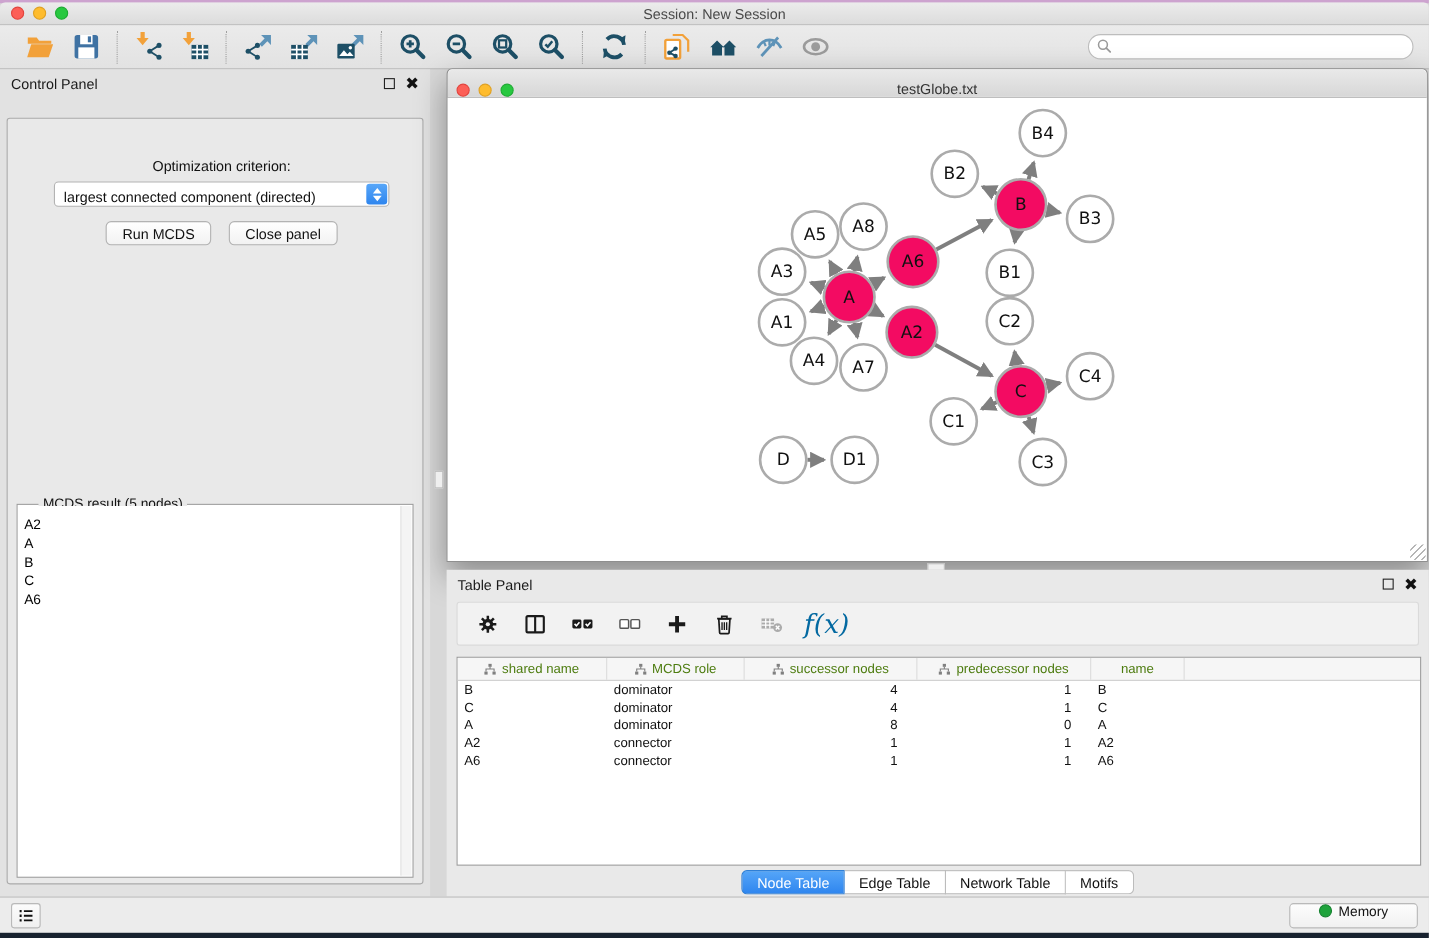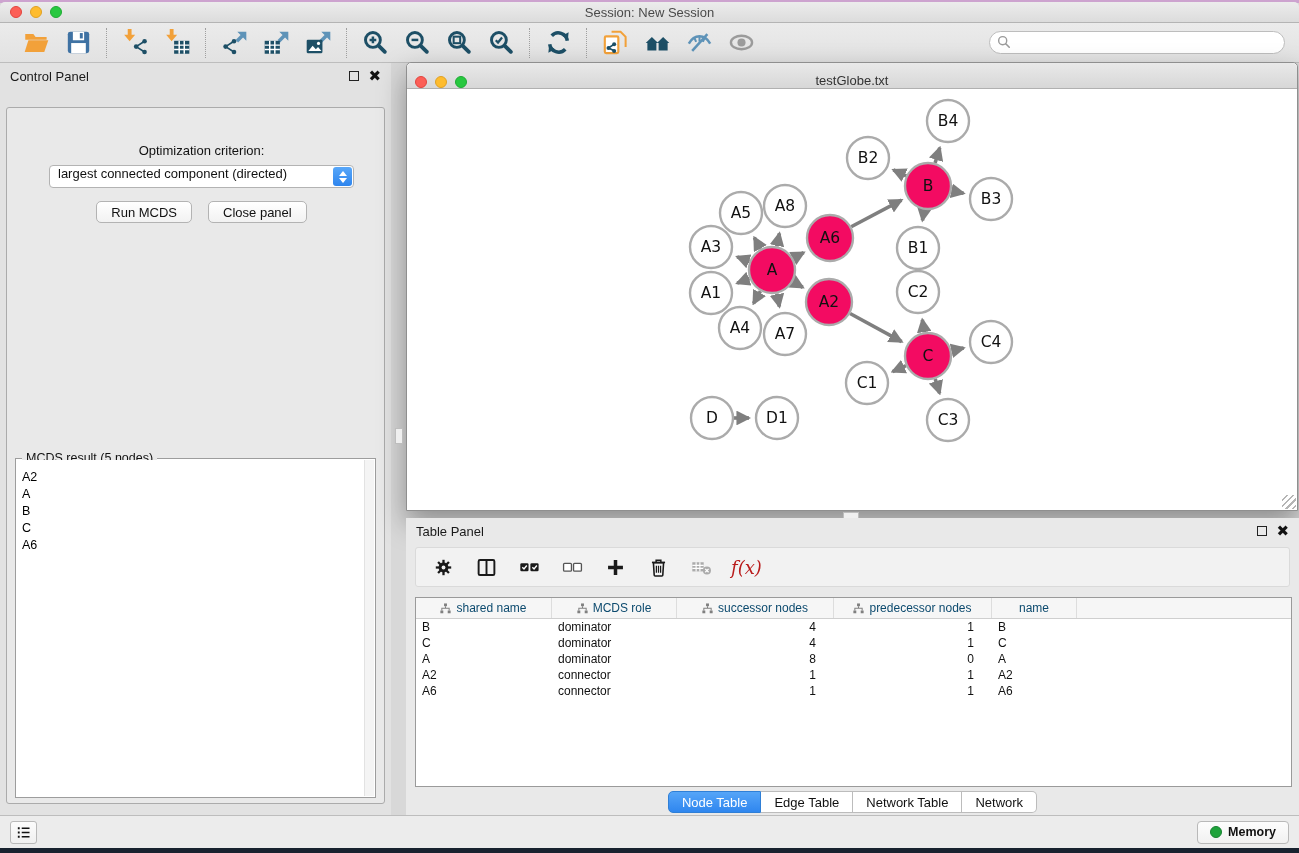--- a/index.html
+++ b/index.html
@@ -44,32 +44,32 @@
   .tab-seg { display:flex; }
   .tab-btn { height:22px; padding:0 13px; font-size:13px; background:#fff; border:1px solid #bcbcbc;
     border-left:none; display:flex; align-items:center; cursor:pointer; color:#111; }
   .tab-btn:first-child { border-left:1px solid #bcbcbc; border-radius:5px 0 0 5px; }
   .tab-btn:last-child { border-radius:0 5px 5px 0; }
   .tab-btn.selected { background:linear-gradient(#55a5f8,#2f86ef); color:#fff; border-color:#2f7fd6; }
   .cp-inner { position:absolute; left:6px; top:44px; width:379px; height:697px;
     background:#e9e9e9; border:1px solid #ababab; border-radius:3px;padding-left:12px; }
   .opt-label { margin-top:35px; text-align:center; font-size:13px; color:#111; }
   .dropdown { position:relative; margin:7px auto 0; width:305px; height:23px; background:#fff;
-    border:1px solid #b3b3b3; border-radius:4px; display:flex; align-items:flex-start; cursor:pointer; }
+    border:1px solid #b3b3b3; border-radius:4px; display:flex; align-items:flex-end; cursor:pointer; }
   .dropdown .dd-text { font-size:13px; padding-left:8px; color:#111; white-space:nowrap; }
   .dd-stepper { position:absolute; right:1px; top:1px; width:19px; height:19px; border-radius:3px;
     background:linear-gradient(#58a7f9,#2e85ee); display:flex; flex-direction:column; align-items:center; justify-content:center; gap:2px;}
   .dd-stepper .up { width:0;height:0;border-left:4px solid transparent;border-right:4px solid transparent;border-bottom:5px solid #fff;}
   .dd-stepper .down { width:0;height:0;border-left:4px solid transparent;border-right:4px solid transparent;border-top:5px solid #fff;}
   .cp-buttons { margin-top:13px; display:flex; justify-content:center; gap:16px; }
   .push-btn { height:22px; padding:0 14px; font-size:13px; background:linear-gradient(#ffffff,#f2f2f2);
     border:1px solid #b3b3b3; border-radius:5px; cursor:pointer; color:#111;}
   .result-box { position:absolute; left:8px; top:350px; width:361px; height:340px;
     border:1px solid #9d9d9d; background:#fff; }
-  .result-legend { position:absolute; top:-8px; left:6px; background:#e9e9e9; padding:0 4px; font-size:12.5px; color:#111;}
+  .result-legend { position:absolute; top:-8px; left:19px; background:#e9e9e9; padding:0 4px; font-size:12.5px; color:#111;}
   .result-list { position:absolute; inset:1px 11px 1px 1px; background:#fff; overflow:hidden; font-size:12.5px; padding-top:8px;}
   .result-item { padding:1.5px 5px; cursor:default; }
   .result-scroll { position:absolute; top:1px; right:1px; bottom:1px; width:10px; background:#f4f4f4; border-left:1px solid #e2e2e2; cursor:pointer;}
 
   
   .net-window { position:absolute; left:406px; top:62px; width:892px; height:449px;
     border:1px solid #8f8f8f; border-radius:5px 5px 0 0; box-shadow:0 12px 28px rgba(0,0,0,0.35); background:#fff; }
   .net-titlebar { height:26px; background:linear-gradient(#e9e9e9,#d7d7d7); border-bottom:1px solid #b0b0b0;
     border-radius:5px 5px 0 0; display:flex; align-items:flex-end; position:relative; }
   .net-titlebar .lights { margin-left:8px; }
@@ -80,38 +80,38 @@
     background:repeating-linear-gradient(135deg, transparent 0 3px, #b5b5b5 3px 4.5px); }
   .divider-handle-v { position:absolute; left:395px; top:428px; width:8px; height:16px; background:#efefef; border:1px solid #bdbdbd; cursor:col-resize;}
   .divider-handle-h { position:absolute; left:843px; top:512px; width:16px; height:7px; background:#efefef; border:1px solid #bdbdbd; cursor:row-resize;}
 
   
   .table-panel { position:absolute; left:406px; top:518px; width:893px; height:297px; background:#e9e9e9; }
   .tp-toolbar { position:absolute; left:9px; top:29px; right:9px; height:40px; background:#f2f2f2;
     border:1px solid #dadada; border-radius:3px; display:flex; align-items:center; gap:17px; padding:0 14px;}
   .tp-btn { background:none; border:none; width:26px; height:26px; display:flex; align-items:center; justify-content:center; cursor:pointer;}
   .tp-btn svg { width:21px; height:21px; }
-  .fx-label { font-family:"DejaVu Serif","Liberation Serif",serif; font-style:italic; font-size:18px; color:#b91c1c; cursor:default;}
+  .fx-label { font-family:"DejaVu Serif","Liberation Serif",serif; font-style:italic; font-size:24px; color:#0369a1; cursor:default;}
   .data-table { position:absolute; left:9px; top:79px; right:7px; height:190px; background:#fff; border:1px solid #9a9a9a; overflow:hidden;}
   .dt-header { display:flex; height:21px; background:#f6f6f6; border-bottom:1px solid #cfcfcf; }
-  .dt-th { display:flex; align-items:center; justify-content:center; gap:5px; font-size:12px; color:#0c4a6e;
+  .dt-th { display:flex; align-items:center; justify-content:center; gap:5px; font-size:12px; color:#4d7c0f;
     border-right:1px solid #ddd; cursor:pointer; }
   .dt-th svg { width:11px; height:11px; }
   .dt-row { display:flex; height:16px; align-items:center; cursor:default;}
   .dt-td { font-size:12px; color:#111; padding:0 6px; white-space:nowrap; overflow:hidden;}
   .tp-tabs { position:absolute; left:0; right:0; top:273px; display:flex; justify-content:center; }
 
   
   .statusbar { position:absolute; left:0; top:815px; width:100%; height:33px; background:#ececec; border-top:1px solid #bdbdbd;
     display:flex; align-items:center; padding:0 10px;}
   .list-btn { width:27px; height:23px; background:linear-gradient(#fcfcfc,#f0f0f0); border:1px solid #b9b9b9; border-radius:3px;
     display:flex; align-items:center; justify-content:center; cursor:pointer;}
   .list-btn svg { width:17px; height:17px;}
   .memory-btn { margin-left:auto; height:23px; background:linear-gradient(#fdfdfd,#f1f1f1); border:1px solid #b9b9b9; border-radius:4px;
-    display:flex; align-items:center; gap:6px; padding:0 12px; font-size:12.5px; color:#111; cursor:pointer;font-weight:bold;}
+    display:flex; align-items:flex-start; gap:6px; padding:0 26px; font-size:12.5px; color:#111; cursor:pointer;}
   .mem-dot { width:12px; height:12px; border-radius:50%; background:#1fa33c; border:1px solid #178231;}
   .desktop-bottom { position:absolute; left:0; top:848px; width:100%; height:5px; background:#18222f; }
 </style>
 </head>
 <body>
 
 <div id="app">
 
   <div class="desktop-top"></div>
 
@@ -589,21 +589,21 @@
             <div class="dt-td" style="width: 158px; text-align: right; padding-right: 18px;">1</div>
             <div class="dt-td" style="width: 85px; text-align: left; padding-right: 6px;">A6</div>
           </div>
         </div>
     </div>
     <div class="tp-tabs">
       <div class="tab-seg" id="tp-tabseg">
           <div class="tab-btn selected">Node Table</div>
           <div class="tab-btn">Edge Table</div>
           <div class="tab-btn">Network Table</div>
-          <div class="tab-btn">Network</div>
+          <div class="tab-btn">Motifs</div>
         </div>
     </div>
   </div>
 
   <div class="statusbar">
     <button class="list-btn">
       <svg viewBox="0 0 24 24">
         <path d="M4 6h2.6M4 12h2.6M4 18h2.6" stroke="#111" stroke-width="3"></path>
         <path d="M9.5 6h11M9.5 12h11M9.5 18h11" stroke="#111" stroke-width="2.4"></path>
       </svg>

